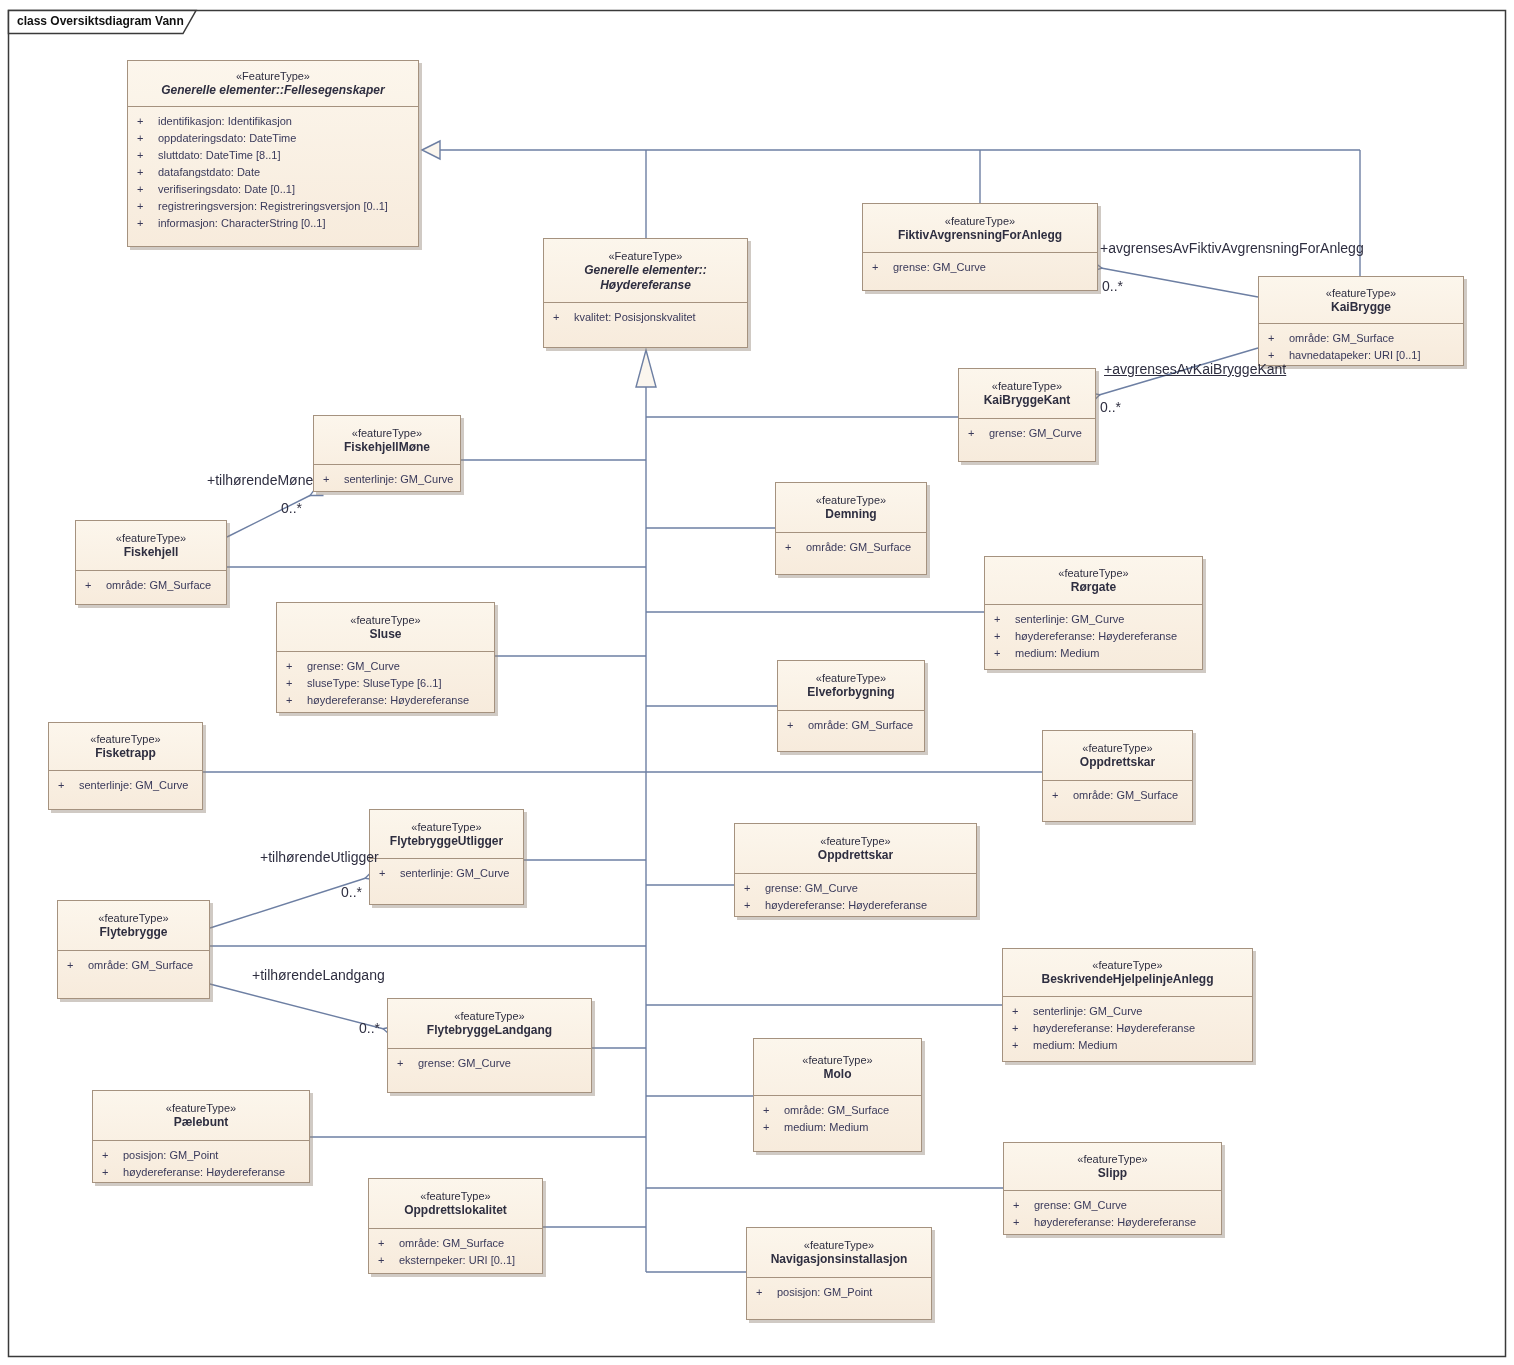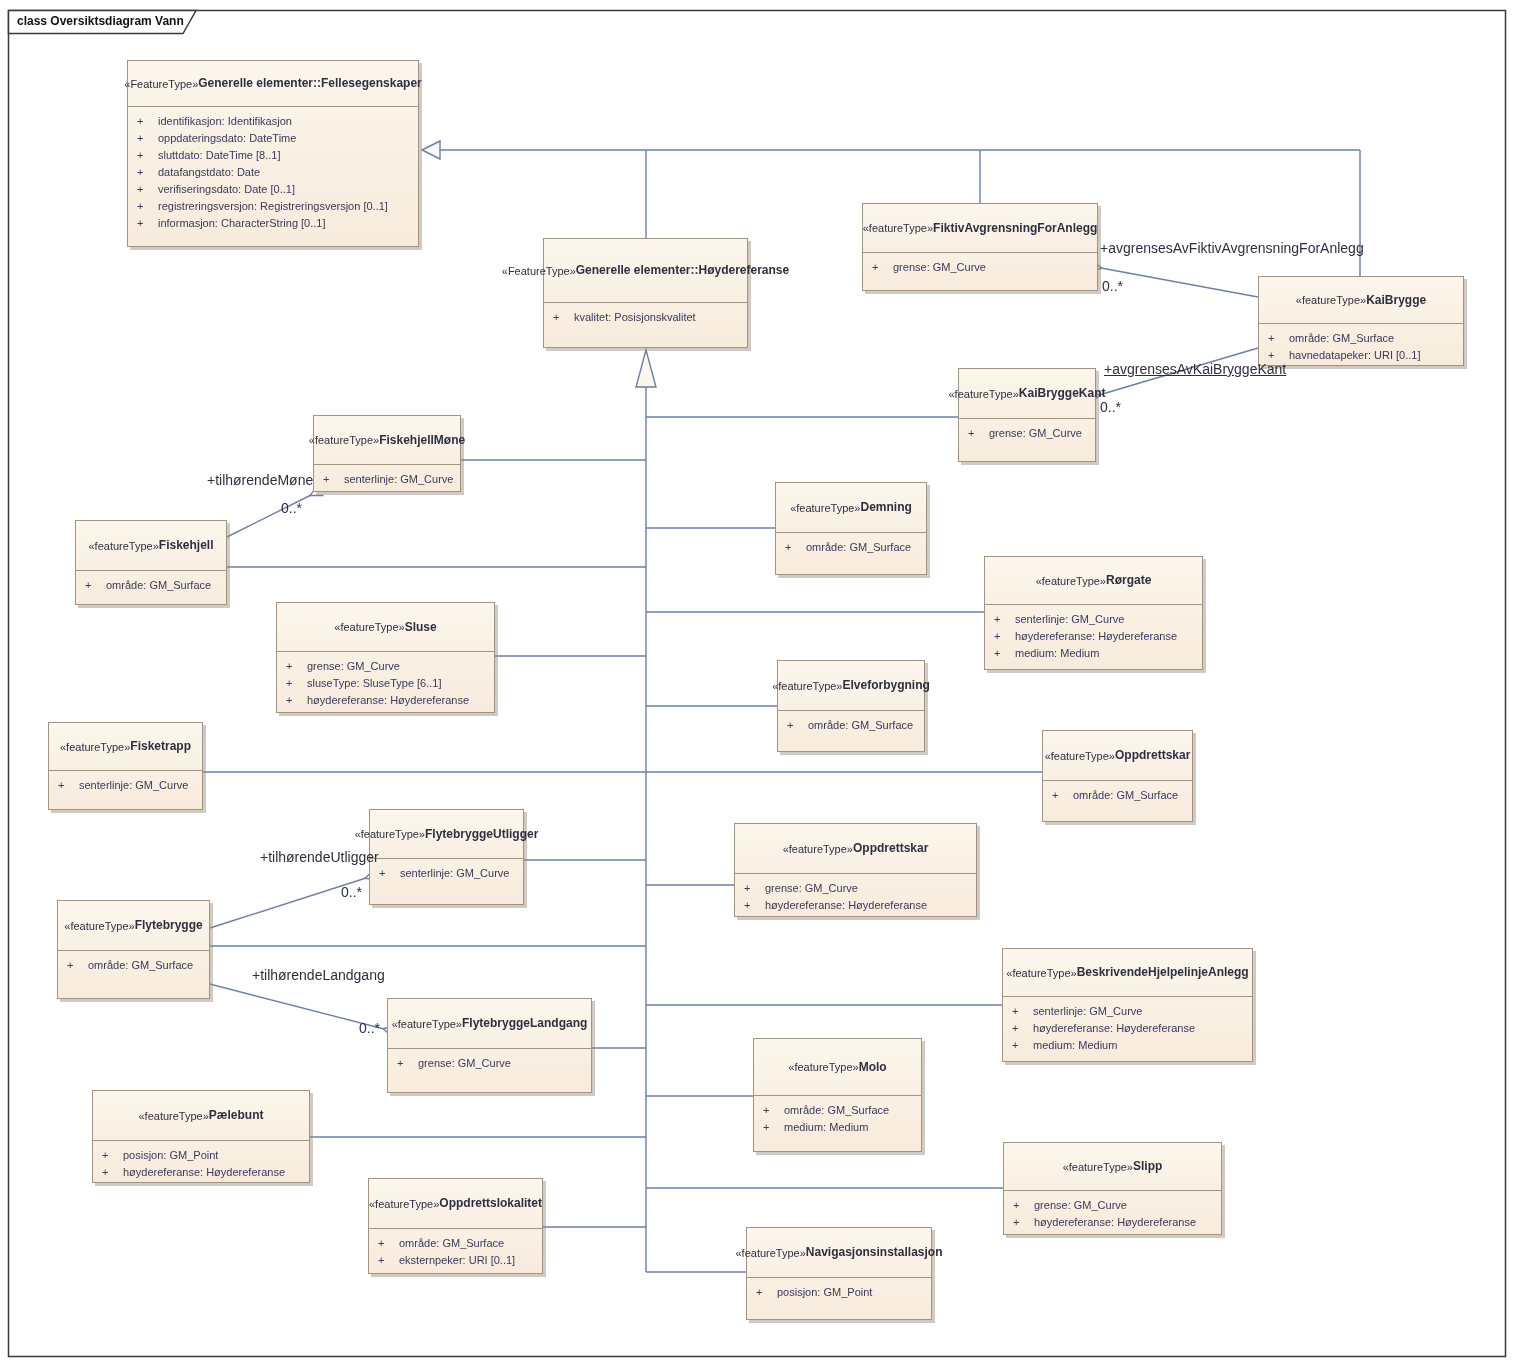--- a/index.html
+++ b/index.html
@@ -19,26 +19,26 @@
     color:#111;white-space:nowrap;
   }
   .uml{
     position:absolute;z-index:1;box-sizing:border-box;
     background:linear-gradient(180deg,#fcf6ec 0%,#f7ebdc 100%);
     border:1px solid var(--border);
     box-shadow:3px 3px 0 rgba(150,138,125,.45);
   }
   .uhead{
     box-sizing:border-box;border-bottom:1px solid var(--border);
-    display:flex;flex-direction:row;justify-content:center;align-items:center;
+    display:flex;flex-direction:column;justify-content:center;align-items:center;
     text-align:center;padding:2px 1px;
   }
   .stereo{font-size:11px;line-height:14px;color:var(--text);}
   .cname{font-size:12px;line-height:15px;font-weight:bold;color:var(--text);white-space:nowrap;}
-  .cname.it{}
+  .cname.it{font-style:italic;}
   .uattrs{padding-top:6px;}
   .arow{display:flex;line-height:17px;}
   .plus{width:21px;padding-left:9px;font-size:11px;color:var(--attr);flex:none;}
   .atext{font-size:11px;color:var(--attr);white-space:nowrap;}
   .elabel{
     position:absolute;z-index:2;font-size:14px;color:var(--text);white-space:nowrap;
   }
 </style>
 </head>
 <body>

